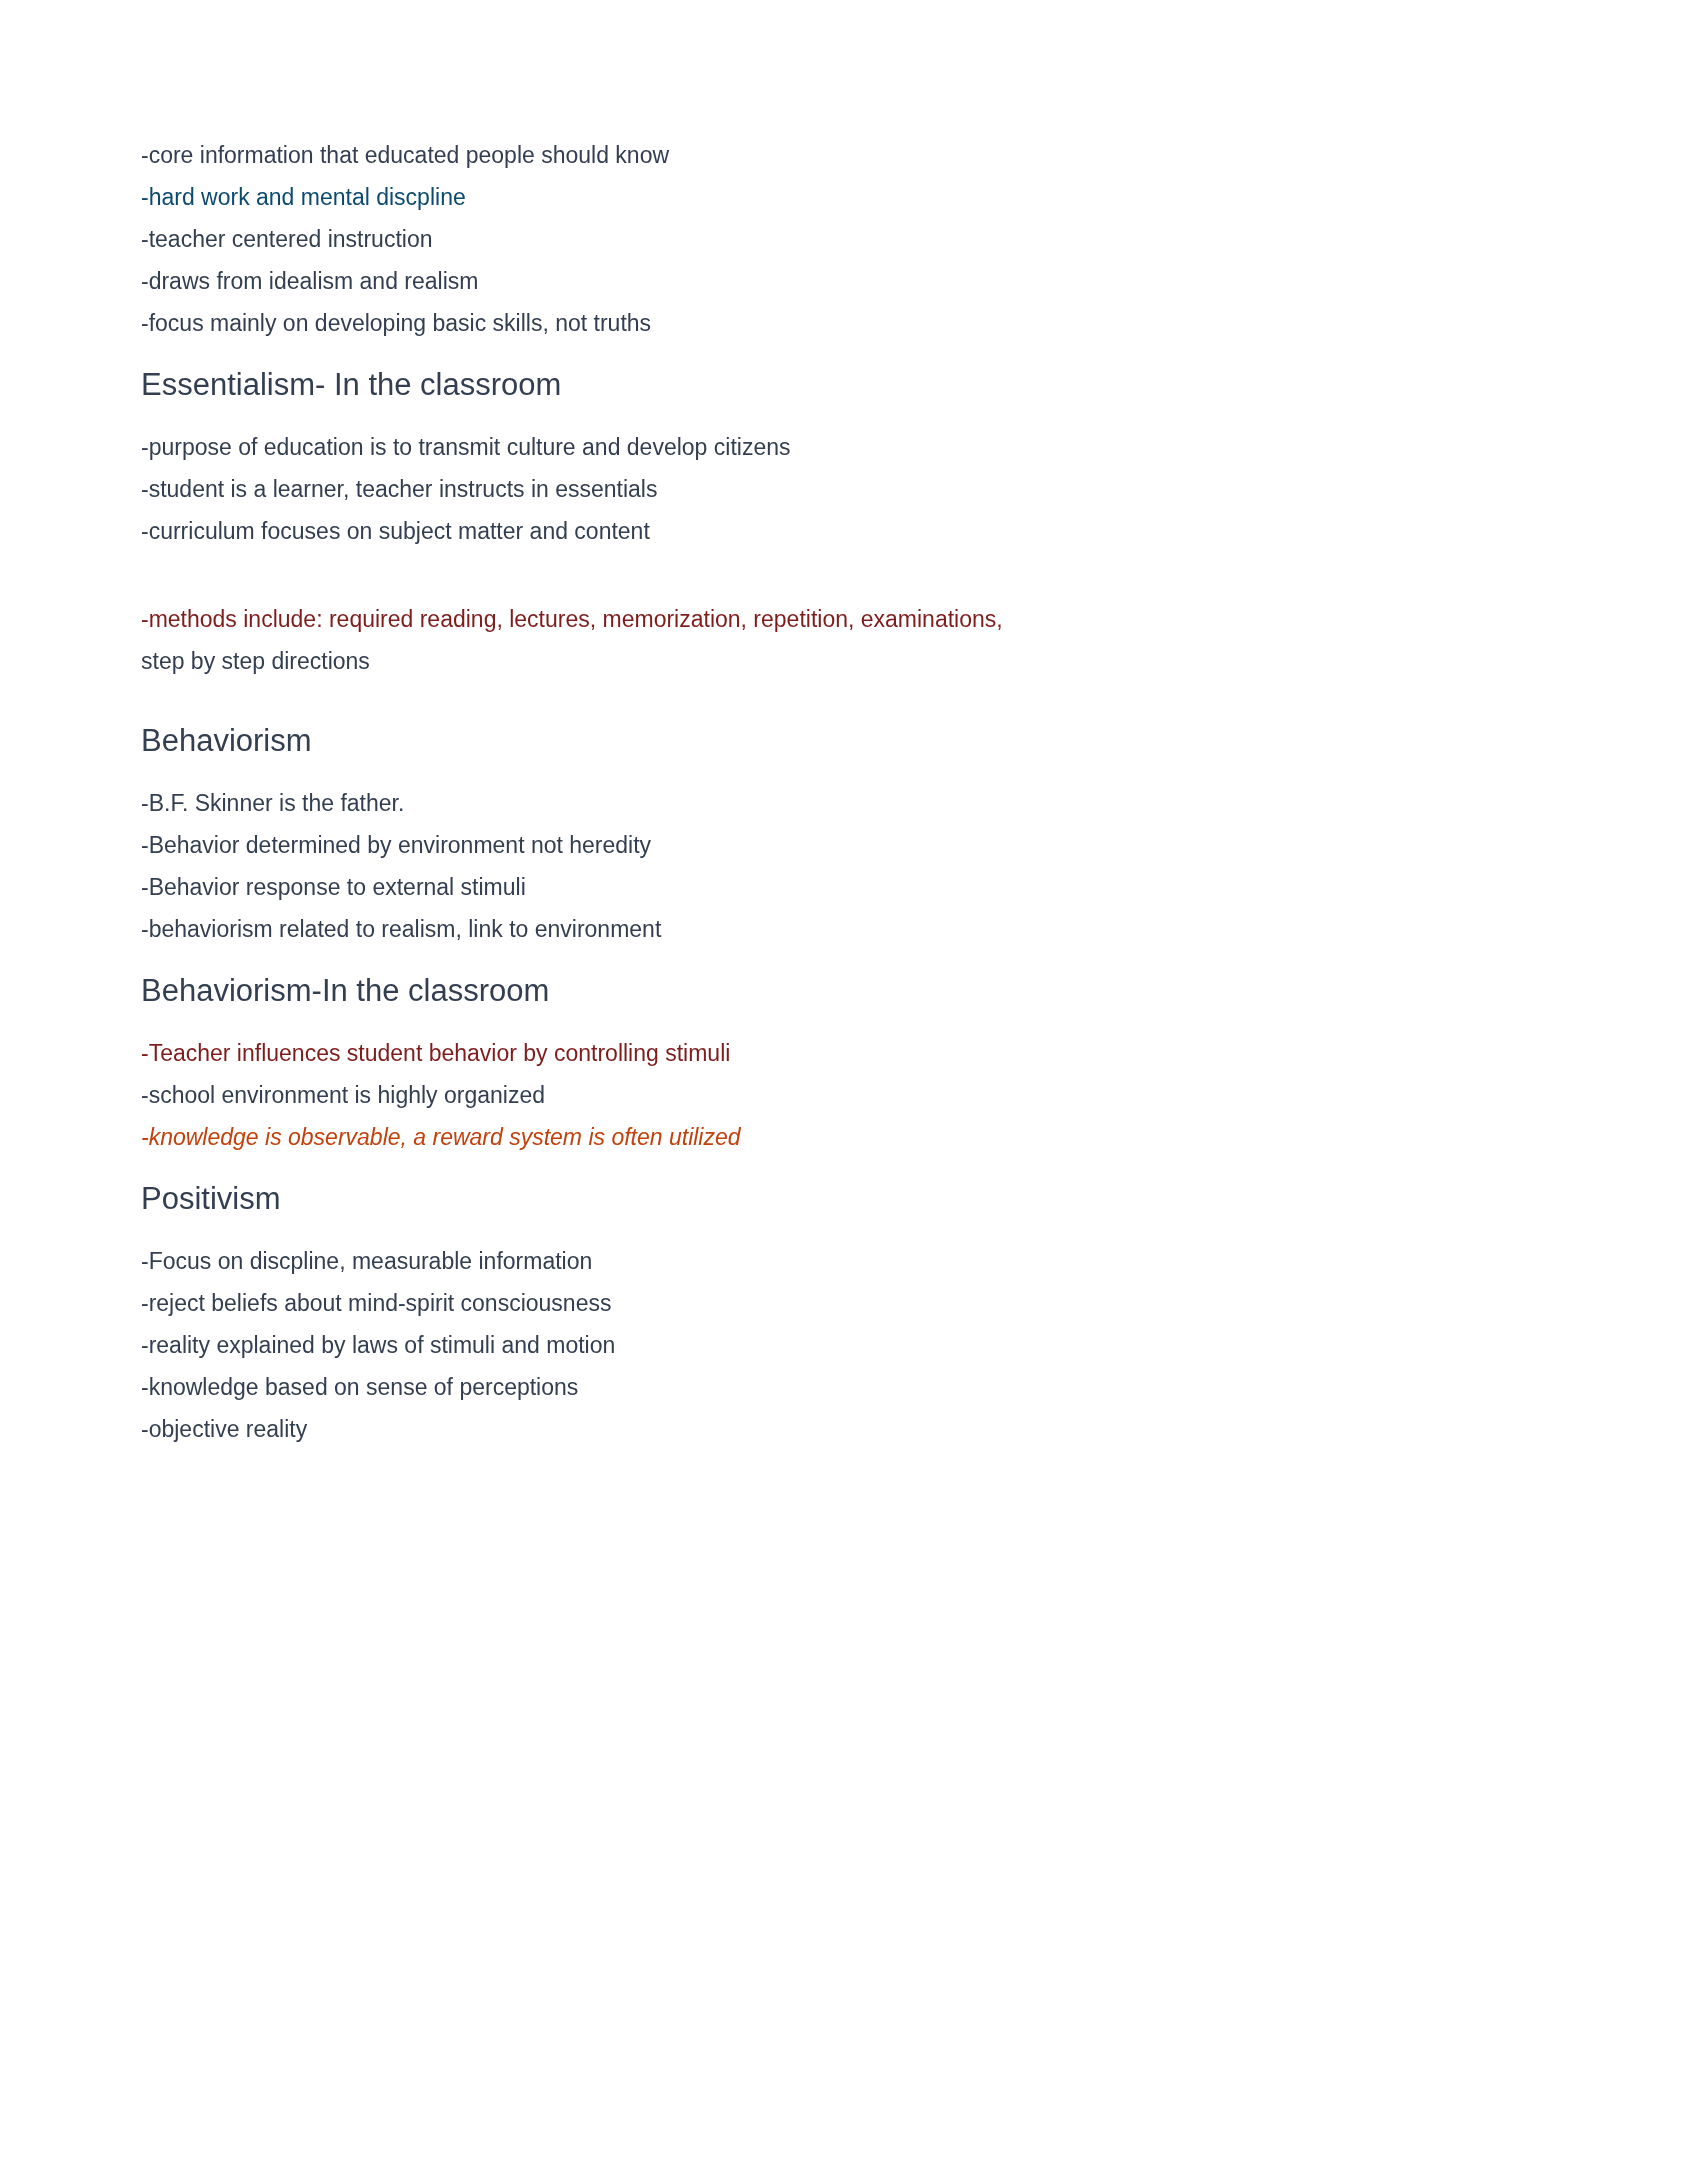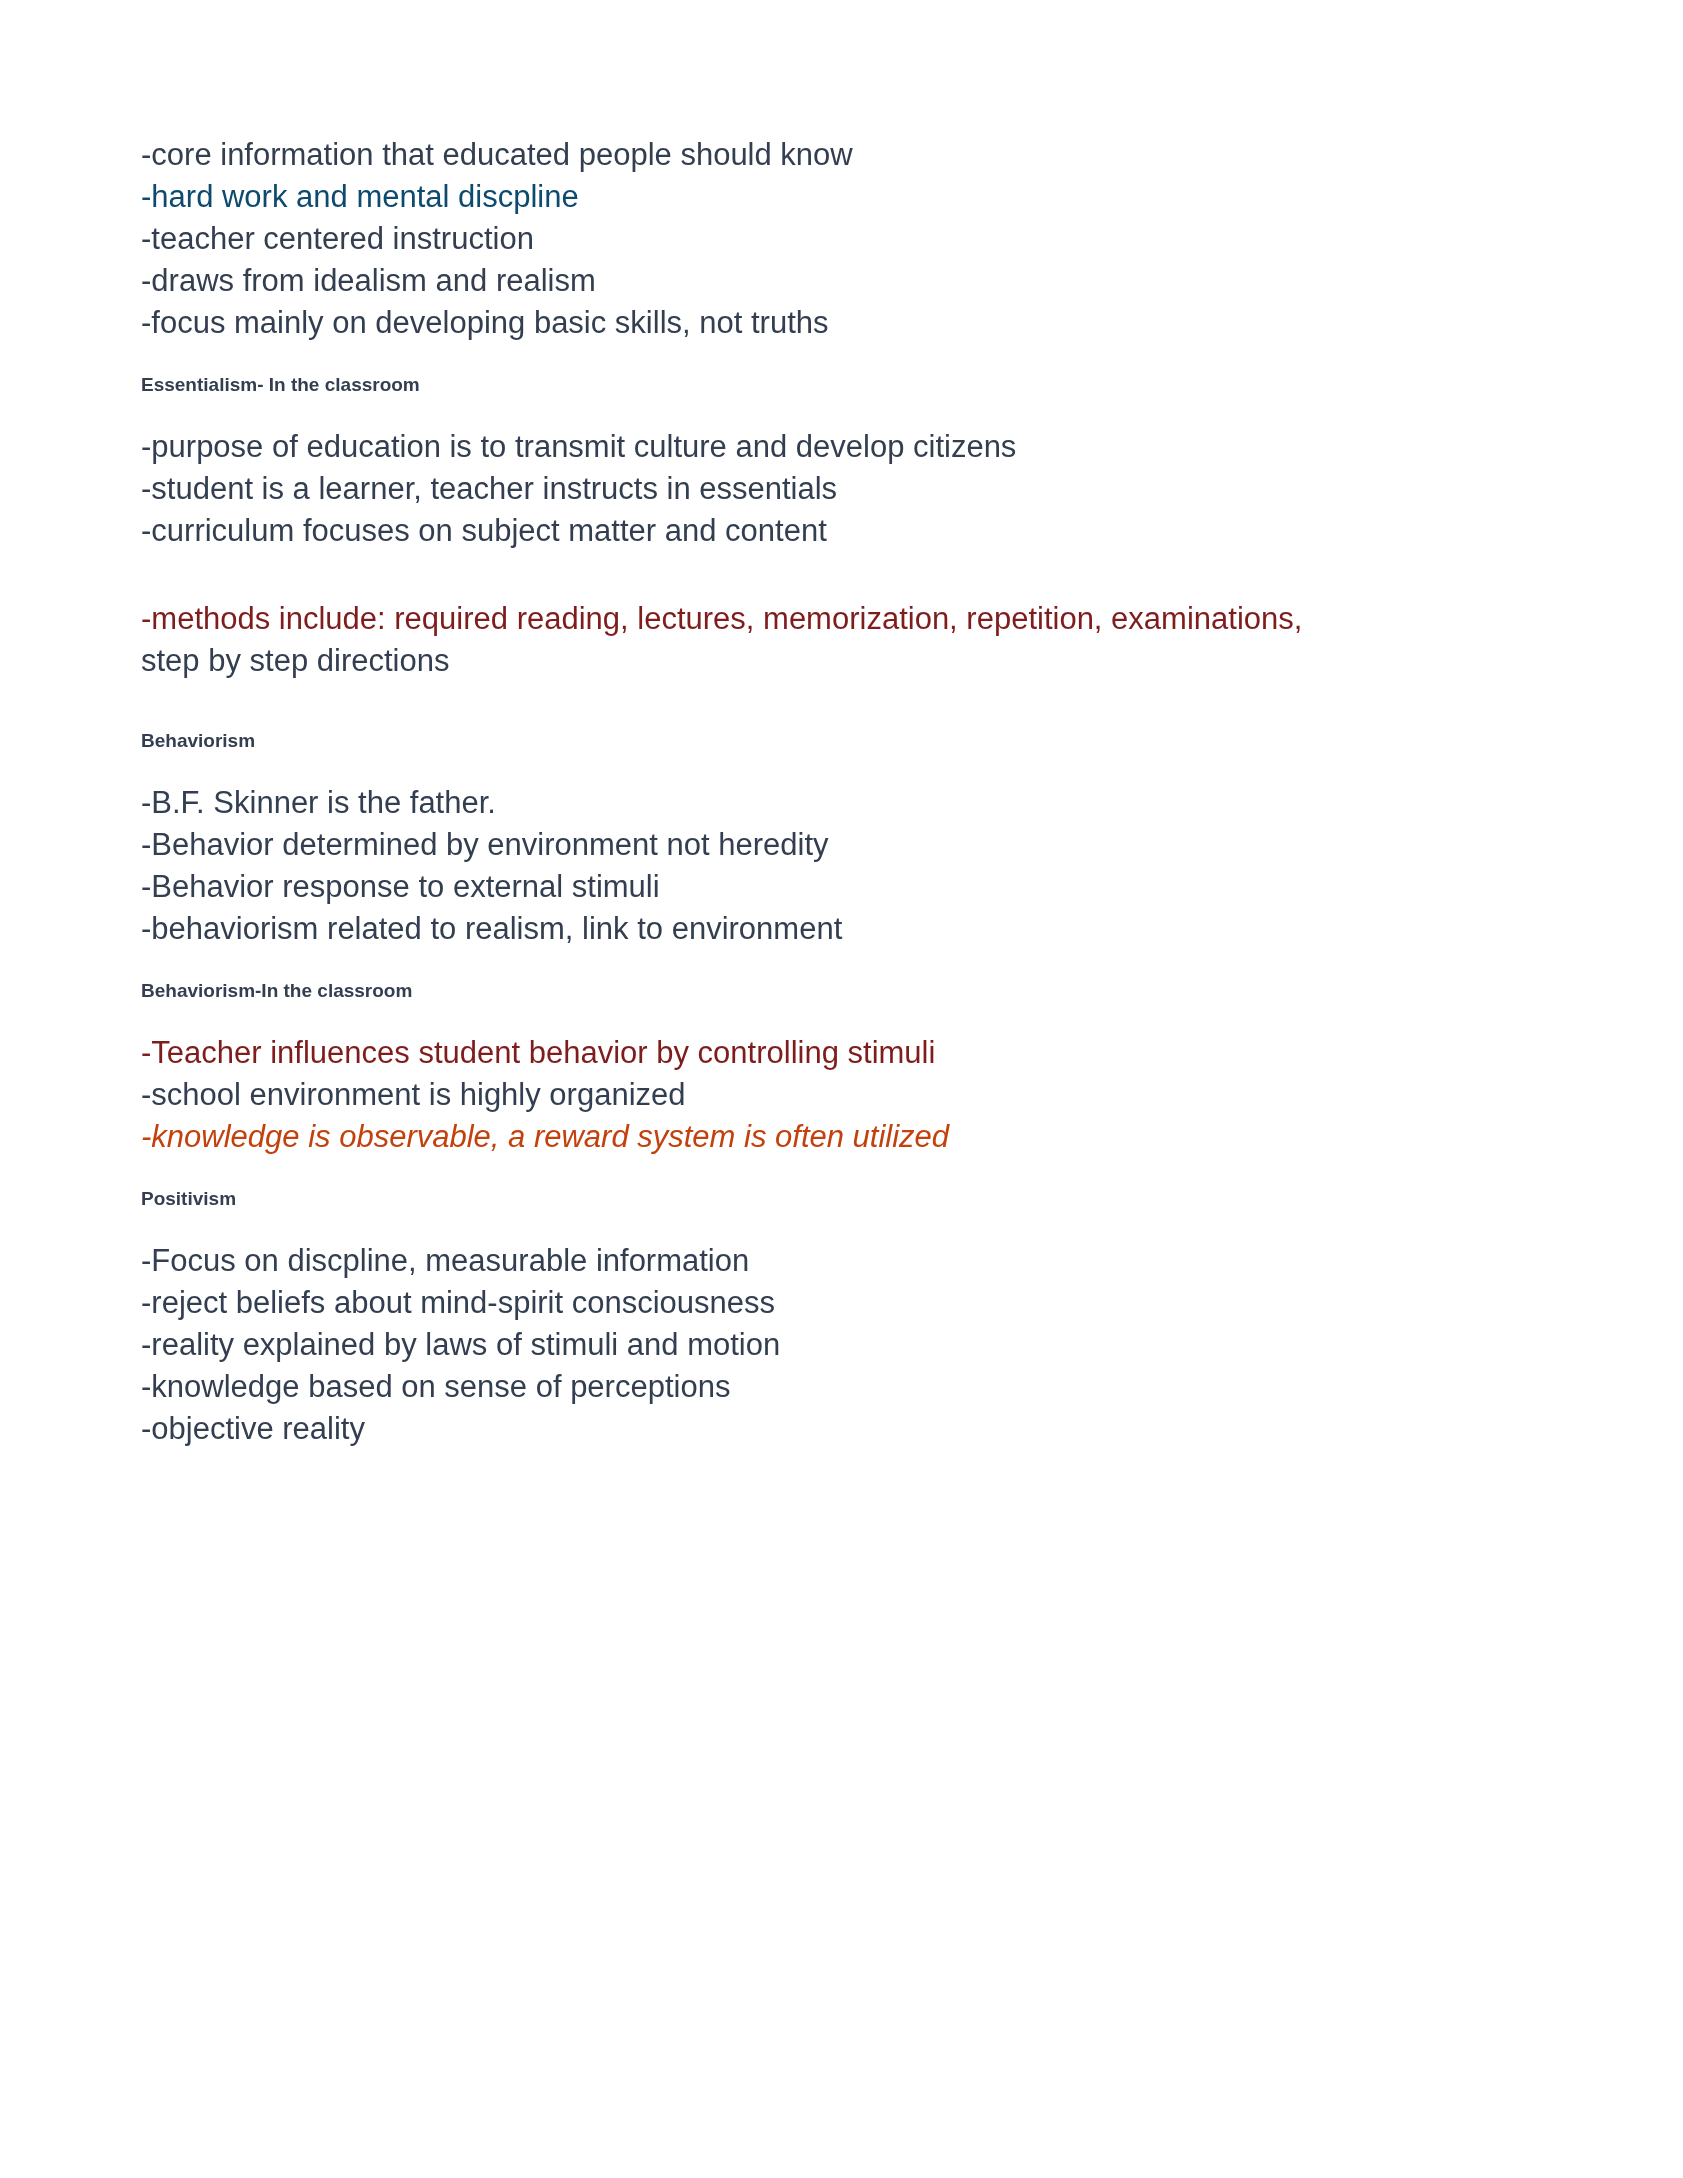--- a/index.html
+++ b/index.html
@@ -20,31 +20,31 @@
   .content {
     padding: 134px 149px 0 141px;
     max-width: 1544px;
   }
 
   .doc-paragraph {
     margin: 0 0 20px 0;
   }
 
   .doc-line {
-    font-size: 31px;
+    font-size: 23px;
     line-height: 42px;
     font-weight: 400;
     color: #333f50;
     white-space: pre-wrap;
   }
 
   .doc-heading {
-    font-size: 19px;
+    font-size: 31px;
     line-height: 42px;
-    font-weight: 700;
+    font-weight: 400;
     color: #333f50;
     margin: 0 0 20px 0;
   }
 </style>
 </head>
 <body style="background: rgb(255, 255, 255);">
 
 <div class="page">
   <main class="content">
       <div class="doc-paragraph">

